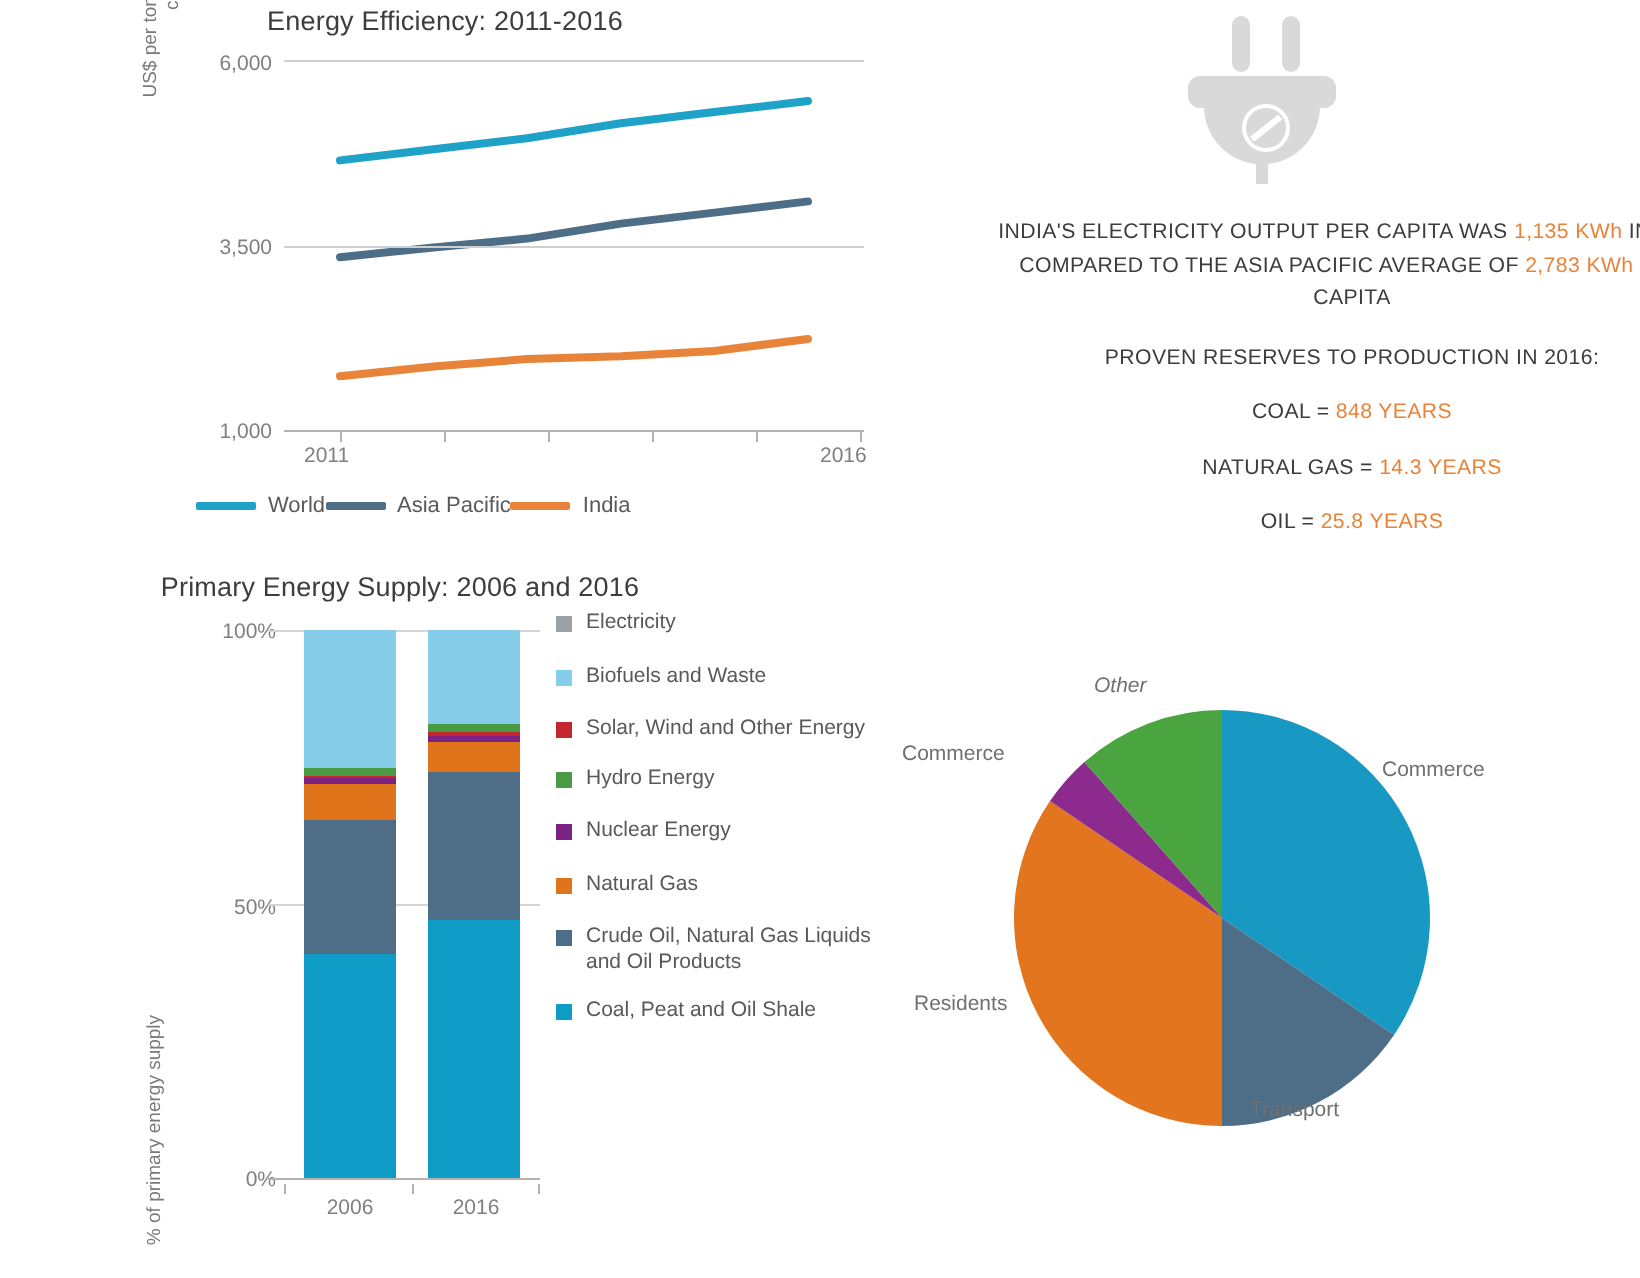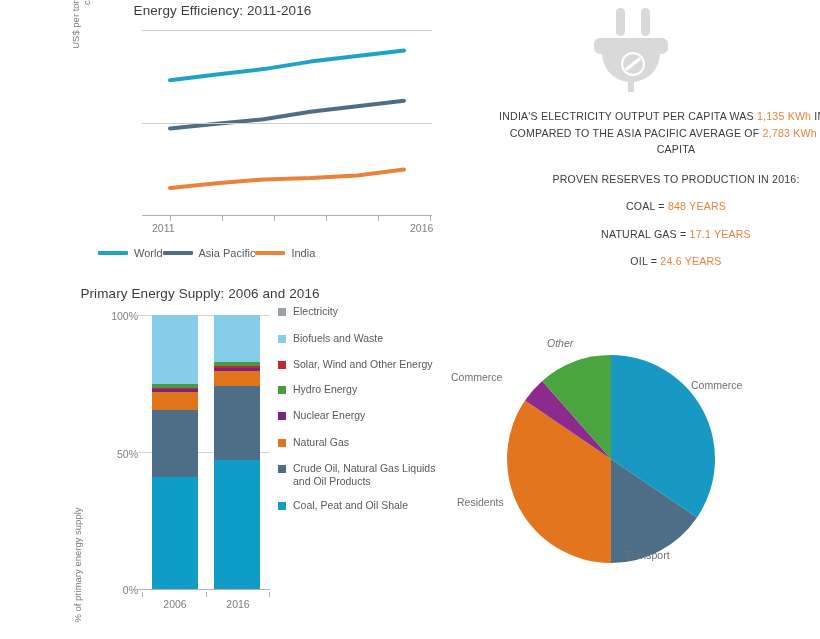--- a/index.html
+++ b/index.html
@@ -98,20 +98,25 @@
   #pie-svg{display:block;}
   .pie-label{position:absolute;font-size:10.5px;color:#6f7072;white-space:nowrap;}
 </style>
 </head>
 <body>
 
 <div class="panel" id="line-panel">
   <div class="chart-title" id="line-title">Energy Efficiency: 2011-2016</div>
   <div class="axis-label" id="line-ylab">US$ per tonne of energy supplied in constant prices</div>
 
+  <div id="line-ticks">
+    <div class="tick ytick" style="top:26px;">6,000</div>
+    <div class="tick ytick" style="top:118px;">3,500</div>
+    <div class="tick ytick" style="top:210px;">1,000</div>
+  </div>
 
   <div id="line-plot">
     <div class="gridline" style="top:0;"></div>
     <div class="gridline" style="top:93px;"></div>
     <div class="axisline"></div>
     <div class="xtick" style="left:28px;"></div>
     <div class="xtick" style="left:80px;"></div>
     <div class="xtick" style="left:132px;"></div>
     <div class="xtick" style="left:184px;"></div>
     <div class="xtick" style="left:236px;"></div>
@@ -164,25 +169,25 @@
       <span class="accent">2,783 KWh</span>
       <span>PER CAPITA</span>
     </p>
     <p class="info-block tight">PROVEN RESERVES TO PRODUCTION IN 2016:</p>
     <p class="info-block tight">
       <span>COAL =</span>
       <span class="accent">848 YEARS</span>
     </p>
     <p class="info-block tight">
       <span>NATURAL GAS =</span>
-      <span class="accent">17.1 YEARS</span>
+      <span class="accent">14.3 YEARS</span>
     </p>
     <p class="info-block">
       <span>OIL =</span>
-      <span class="accent">24.6 YEARS</span>
+      <span class="accent">25.8 YEARS</span>
     </p>
   </div>
 </div>
 
 <div class="panel" id="bar-panel">
   <div class="chart-title" id="bar-title">Primary Energy Supply: 2006 and 2016</div>
   <div class="axis-label" id="bar-ylab">% of primary energy supply</div>
 
   <div id="bar-yticks">
     <div class="tick ytick" style="top:30px;">100%</div>

